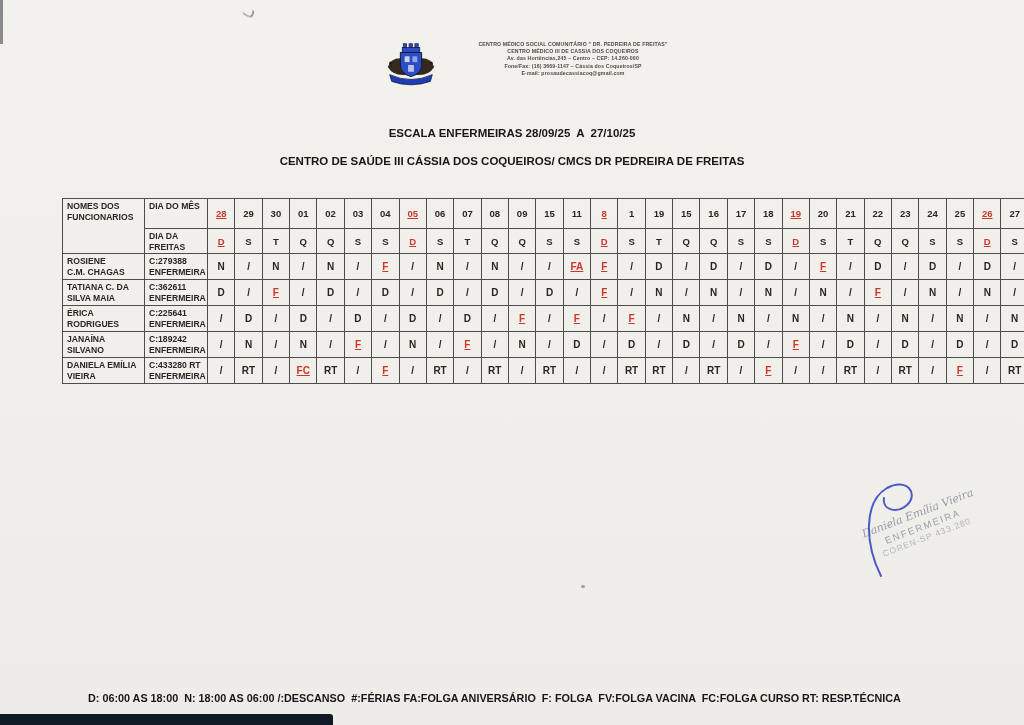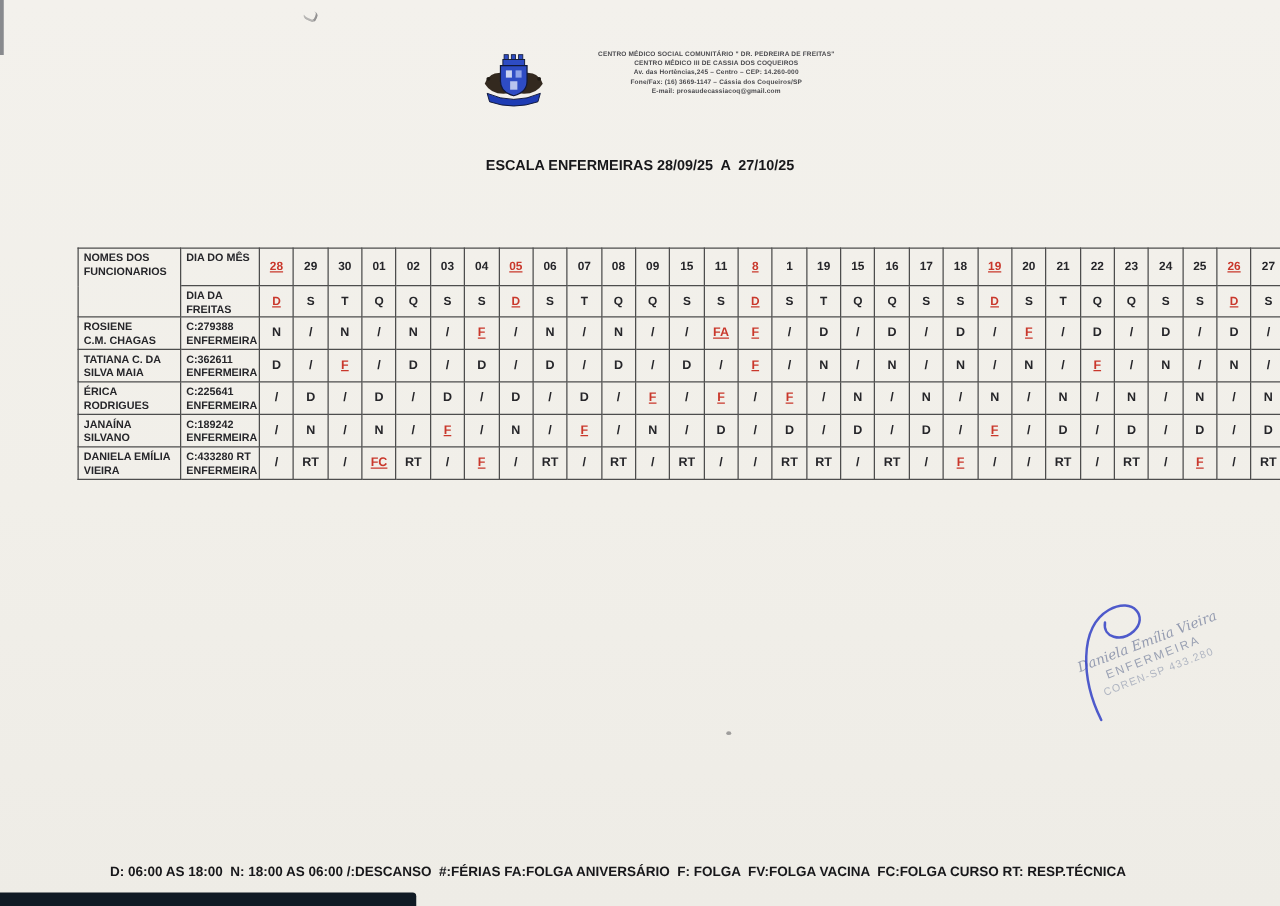--- a/index.html
+++ b/index.html
@@ -73,20 +73,21 @@
     <div class="lh-lines" id="lh-lines">
         <div>CENTRO MÉDICO SOCIAL COMUNITÁRIO " DR. PEDREIRA DE FREITAS"</div>
         <div>CENTRO MÉDICO III DE CASSIA DOS COQUEIROS</div>
         <div>Av. das Hortências,245  – Centro – CEP: 14.260-000</div>
         <div>Fone/Fax: (16) 3669-1147 – Cássia dos Coqueiros/SP</div>
         <div>E-mail: prosaudecassiacoq@gmail.com</div>
       </div>
   </div>
 
   <div class="title1">ESCALA ENFERMEIRAS 28/09/25  A  27/10/25</div>
+  <div class="title2">CENTRO DE SAÚDE III CÁSSIA DOS COQUEIROS/ CMCS DR PEDREIRA DE FREITAS</div>
 
   <table class="schedule">
     <colgroup id="cols">
         <col style="width: 82px;">
         <col style="width: 63px;">
         <col>
         <col>
         <col>
         <col>
         <col>

